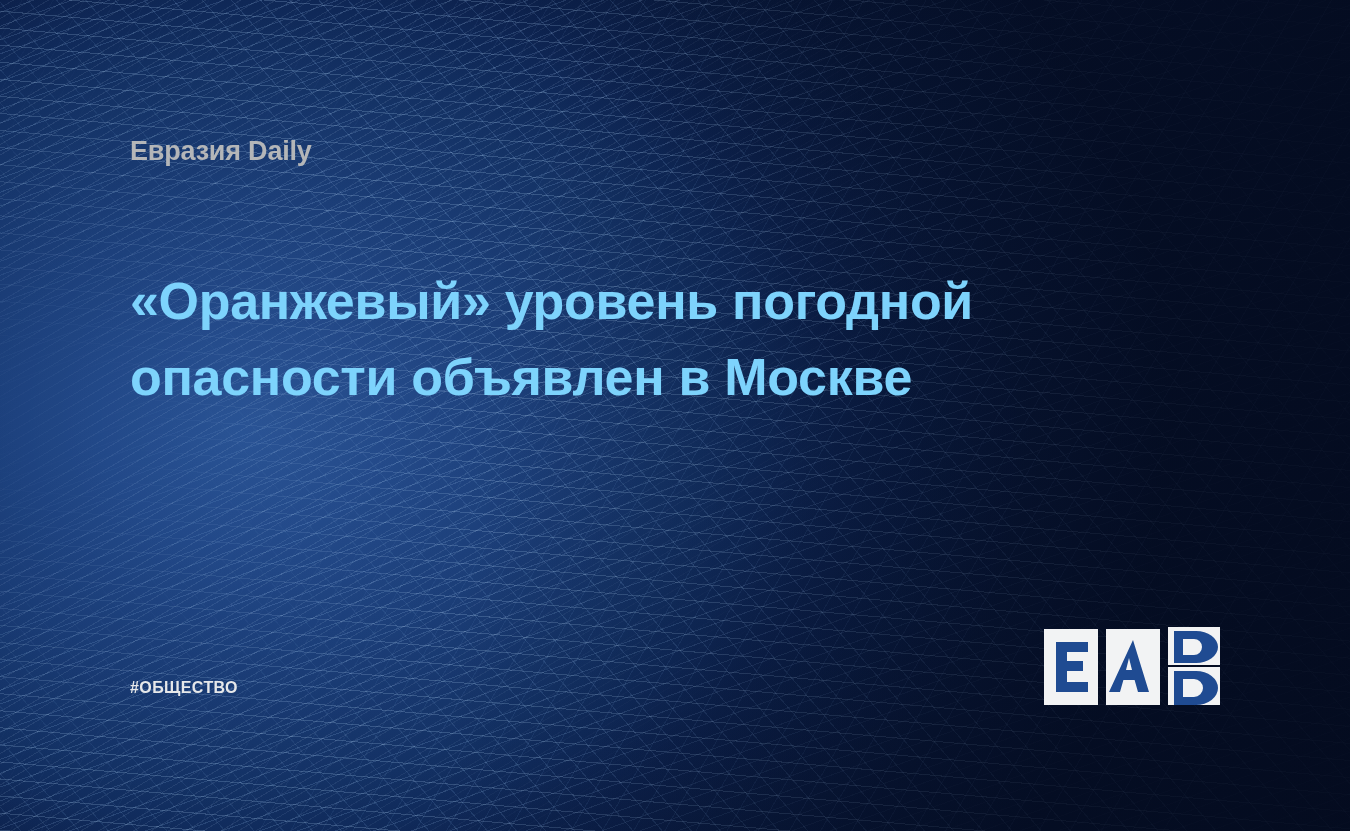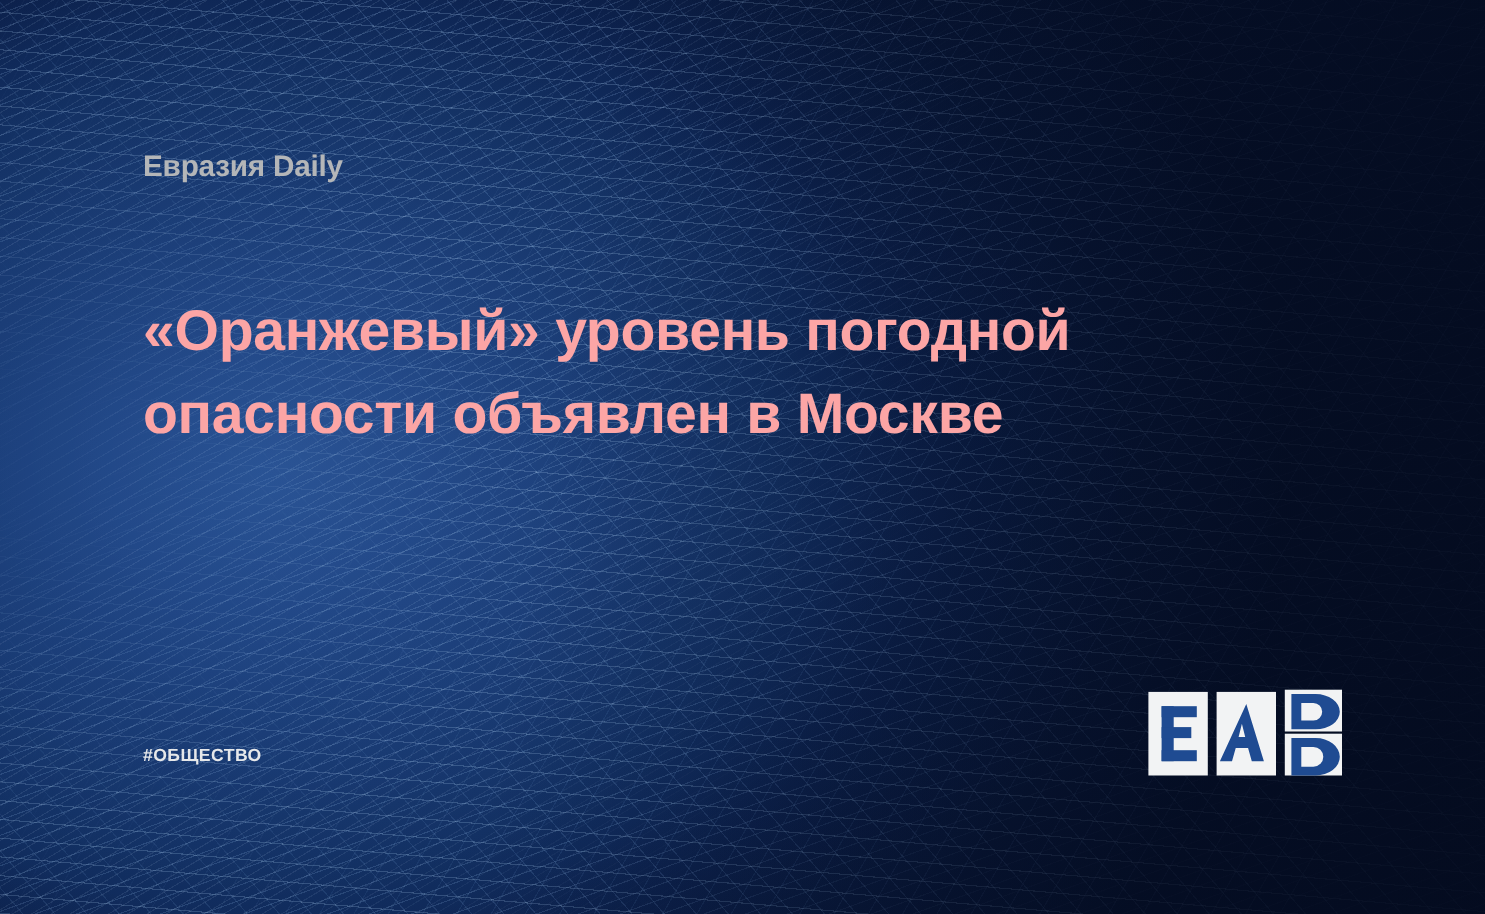--- a/index.html
+++ b/index.html
@@ -157,21 +157,21 @@
   .headline {
     position: absolute;
     left: 130px;
     top: 264px;
     width: 960px;
     margin: 0;
     font-size: 52px;
     line-height: 1.46;
     font-weight: bold;
     letter-spacing: -0.3px;
-    color: #fca5a5;
+    color: #7dd3fc;
   }
 
   .category {
     position: absolute;
     left: 130px;
     top: 679px;
     font-size: 16px;
     font-weight: bold;
     letter-spacing: 0.4px;
     color: #e6e8ea;

